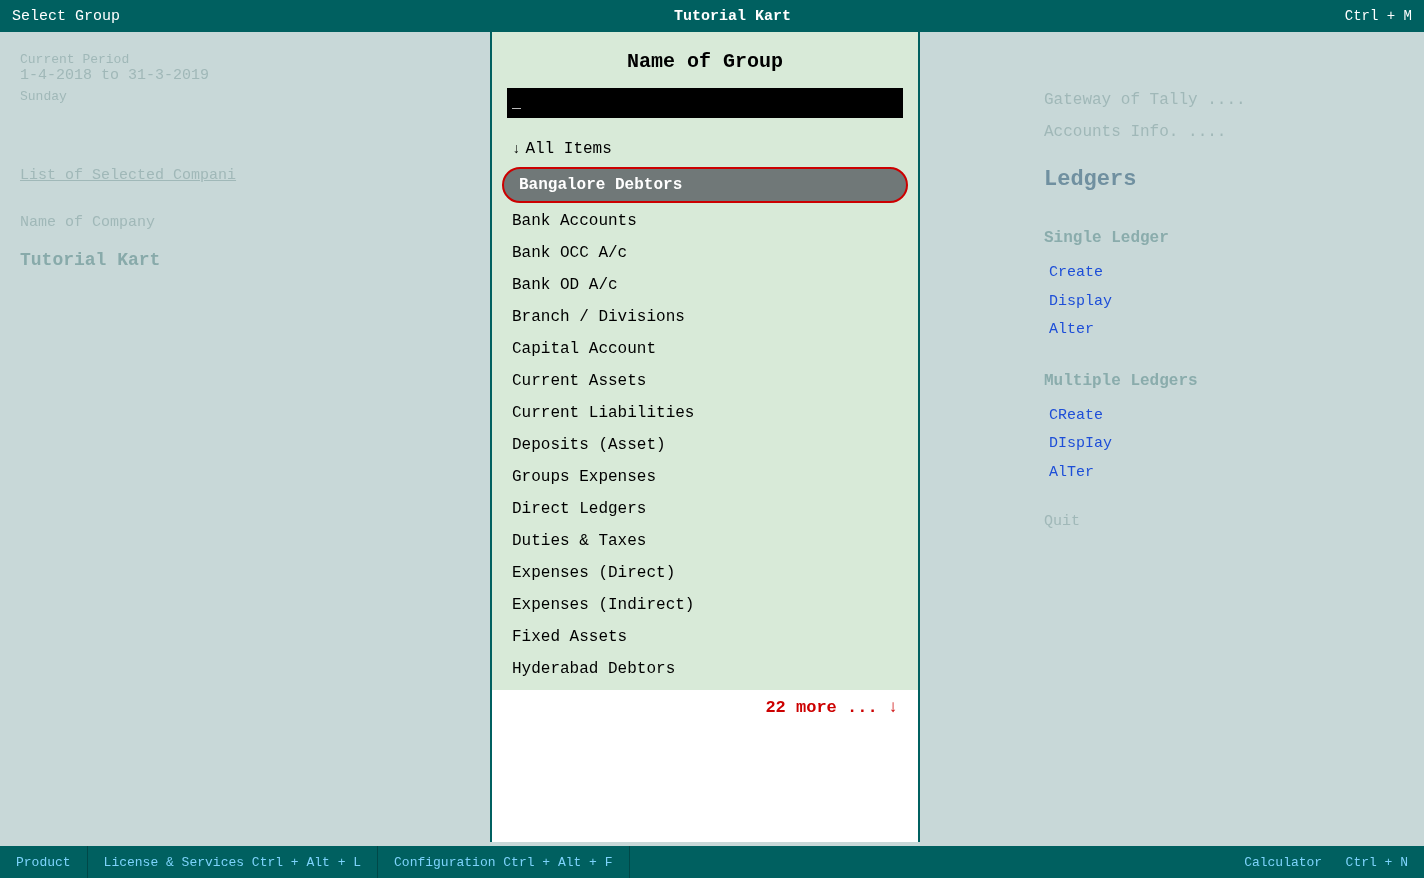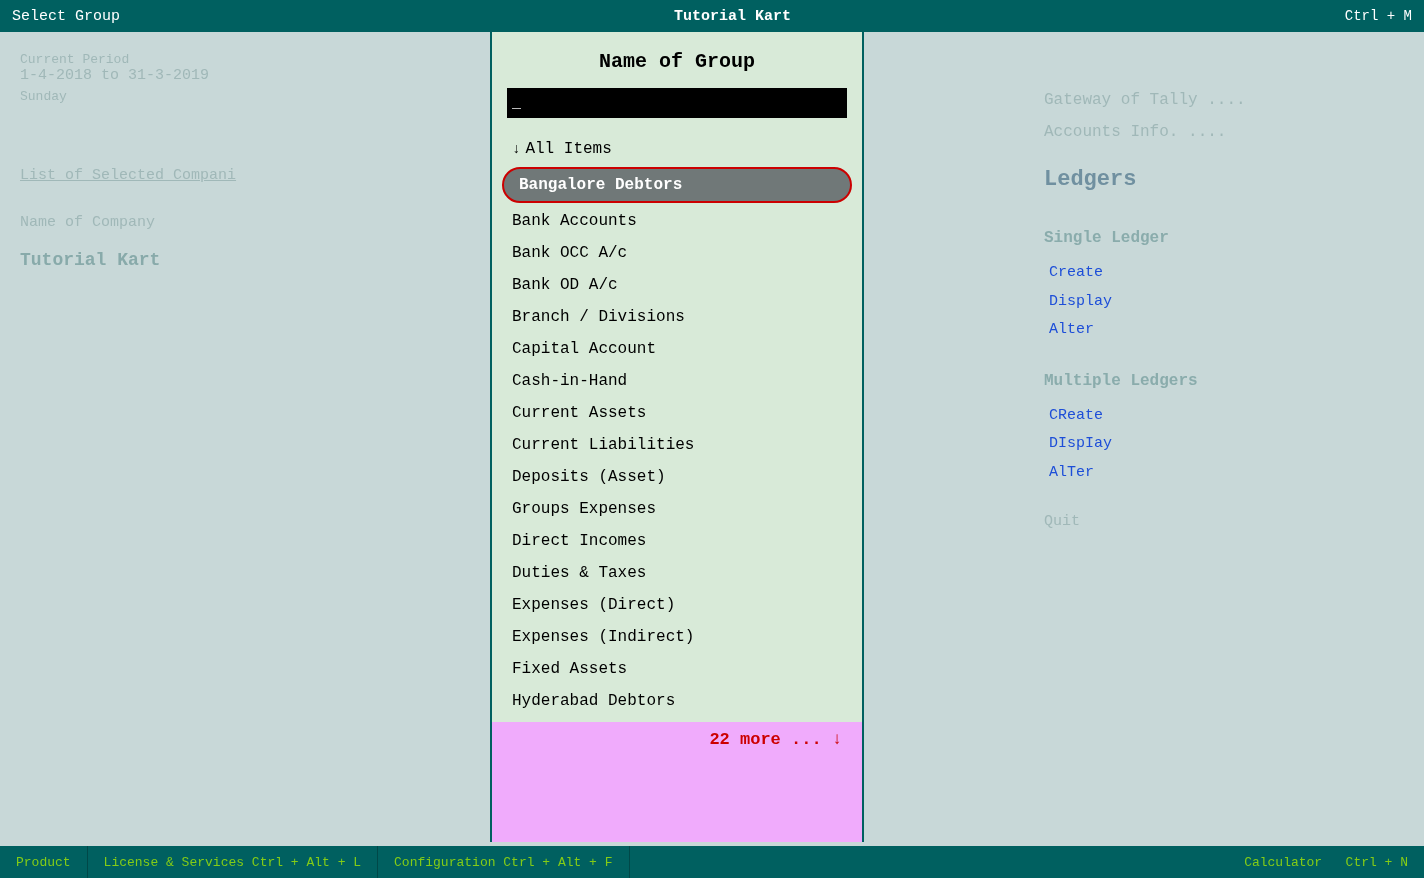--- a/index.html
+++ b/index.html
@@ -106,23 +106,23 @@
       font-size: 15px;
       color: #a0b8b8;
       margin-top: 20px;
     }
 
     
     #select-group-panel {
       position: absolute;
       top: 0;
       left: 490px;
-      width: 374px;
+      width: 430px;
       bottom: 4px;
-      background: #f0abfc;
+      background: #ffffff;
       border-left: 2px solid #006060;
       border-right: 2px solid #006060;
     }
 
     
     #name-of-group-header {
       text-align: center;
       padding: 18px 10px 10px;
       font-size: 20px;
       font-weight: bold;
@@ -201,21 +201,21 @@
     
     #status-bar {
       position: absolute;
       bottom: 0;
       left: 0;
       right: 0;
       height: 32px;
       background: #006060;
       display: flex;
       align-items: center;
-      color: #84cc16;
+      color: #7dd3fc;
       font-size: 13px;
     }
 
     .status-item {
       padding: 0 16px;
       height: 100%;
       display: flex;
       align-items: center;
       border-right: 1px solid #004848;
       white-space: nowrap;
@@ -286,26 +286,25 @@
 
 
     <div id="groups-list">
         <div class="group-item all-items">All Items</div>
         <div class="group-item selected" style="border: 2px solid rgb(204, 0, 0); border-radius: 20px; margin: 2px 10px; padding: 4px 15px; background: rgb(112, 120, 120); color: white; font-weight: bold; font-size: 16px;">Bangalore Debtors</div>
         <div class="group-item">Bank Accounts</div>
         <div class="group-item">Bank OCC A/c</div>
         <div class="group-item">Bank OD A/c</div>
         <div class="group-item">Branch / Divisions</div>
         <div class="group-item">Capital Account</div>
-        <div class="group-item">Cash-in-Hand</div>
         <div class="group-item">Current Assets</div>
         <div class="group-item">Current Liabilities</div>
         <div class="group-item">Deposits (Asset)</div>
         <div class="group-item">Groups Expenses</div>
-        <div class="group-item">Direct Incomes</div>
+        <div class="group-item">Direct Ledgers</div>
         <div class="group-item">Duties &amp; Taxes</div>
         <div class="group-item">Expenses (Direct)</div>
         <div class="group-item">Expenses (Indirect)</div>
         <div class="group-item">Fixed Assets</div>
         <div class="group-item">Hyderabad Debtors</div>
       </div>
 
     <div id="more-indicator">22 more ... ↓</div>
   </div>
 

